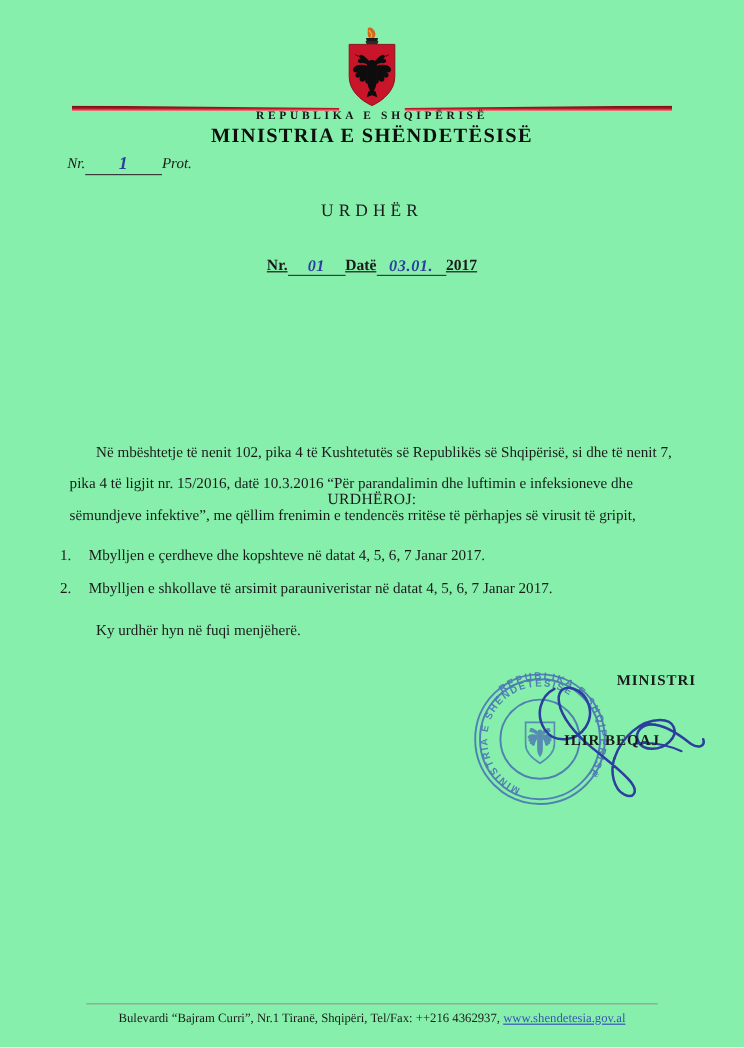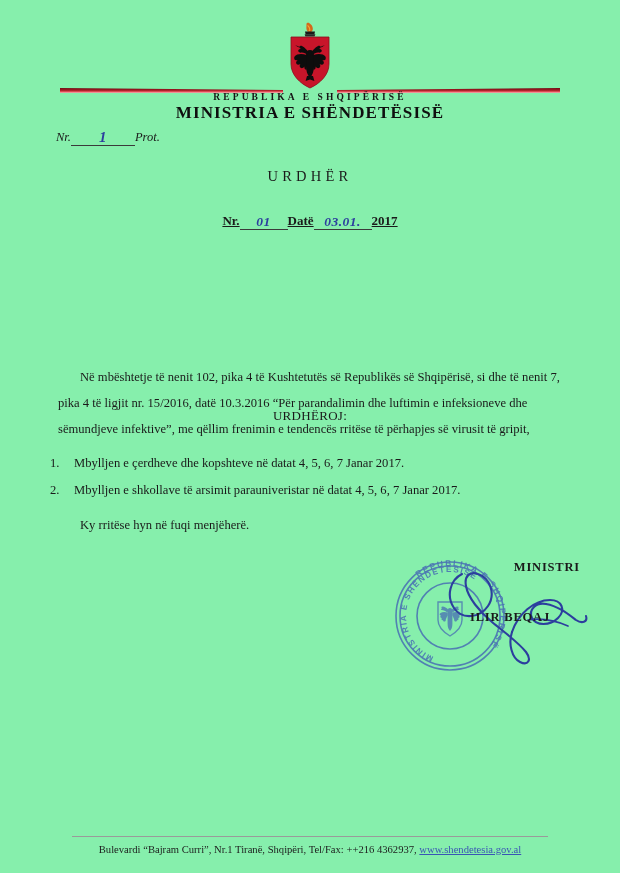--- a/index.html
+++ b/index.html
@@ -344,21 +344,21 @@
     <li>
       <span class="num">1.</span>
       <span>Mbylljen e çerdheve dhe kopshteve në datat 4, 5, 6, 7 Janar 2017.</span>
     </li>
     <li>
       <span class="num">2.</span>
       <span>Mbylljen e shkollave të arsimit parauniveristar në datat 4, 5, 6, 7 Janar 2017.</span>
     </li>
   </ol>
 
-  <div class="closing">Ky rritëse hyn në fuqi menjëherë.</div>
+  <div class="closing">Ky urdhër hyn në fuqi menjëherë.</div>
 
   <div class="sig-block">
 
     <svg class="stamp" viewBox="0 0 124 124">
       <defs>
         <path id="arcOuter" d="M 62,62 m -50,0 a 50,50 0 1,1 100,0 a 50,50 0 1,1 -100,0"></path>
         <path id="arcInnerBottom" d="M 62,62 m 44,0 a 44,44 0 1,1 -88,0 a 44,44 0 1,1 88,0"></path>
       </defs>
       <g fill="none" stroke="#3f5bb5" stroke-width="1.6" opacity="0.9">
         <circle cx="62" cy="62" r="54"></circle>

